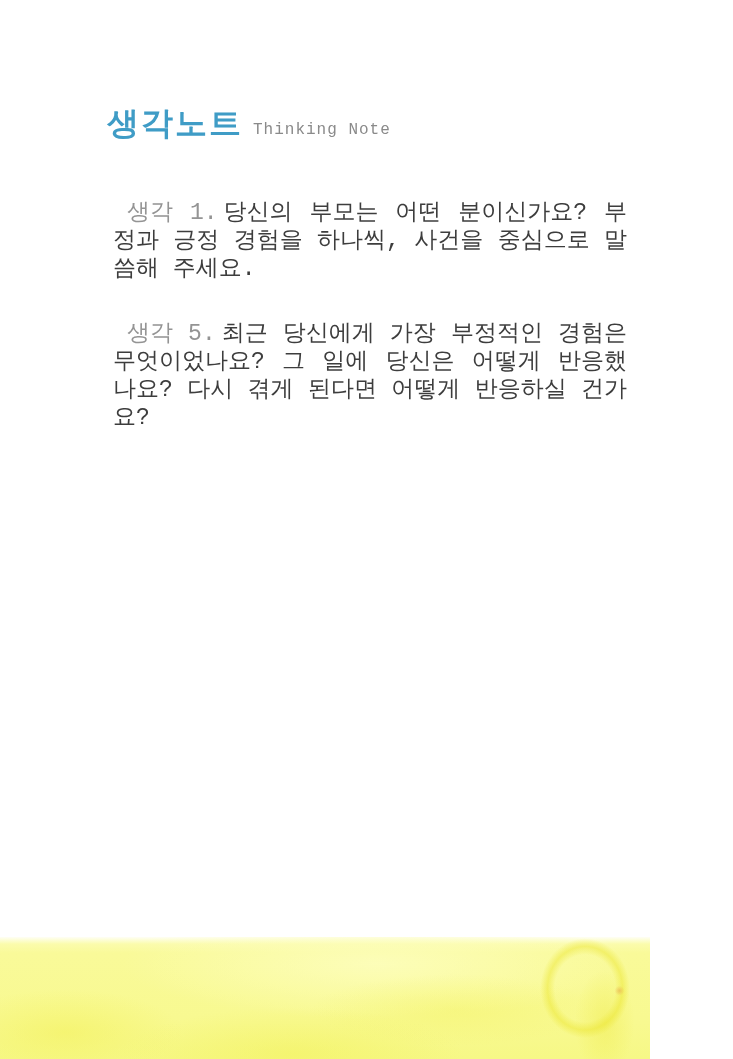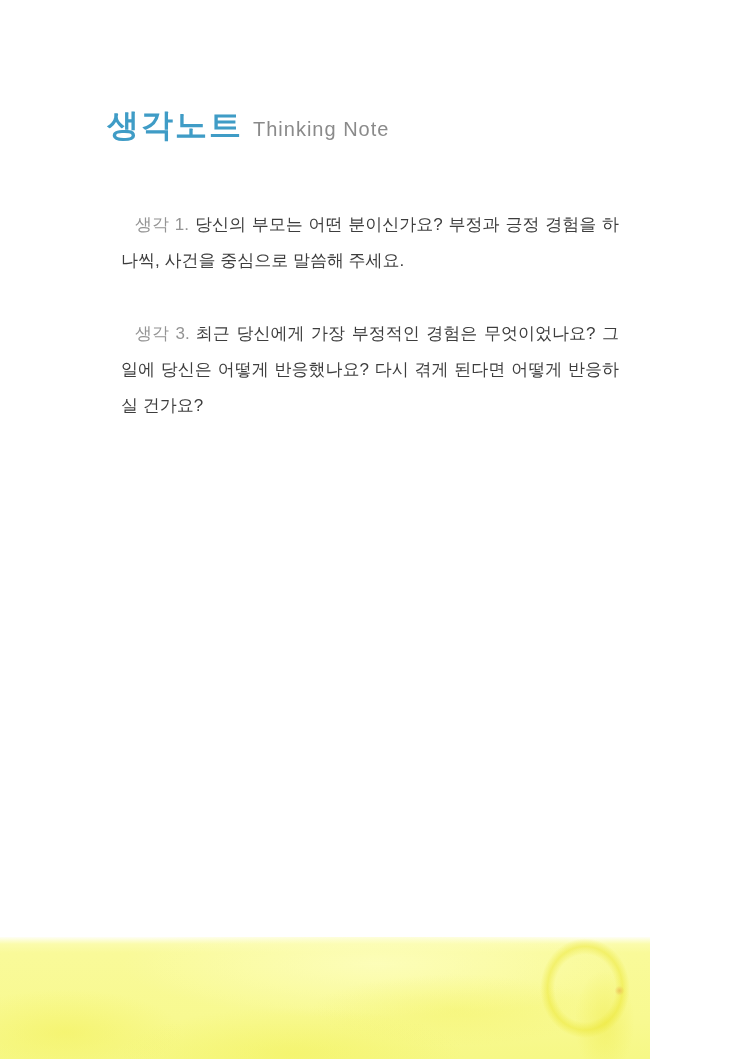--- a/index.html
+++ b/index.html
@@ -6,60 +6,60 @@
     margin: 0;
     padding: 0;
     background: #ffffff;
   }
   .page {
     position: relative;
     width: 650px;
     height: 1059px;
     background: #ffffff;
     overflow: hidden;
-    font-family: Liberation Sans, sans-serif;
+    font-family: Liberation Mono, monospace;
   }
 
   
   .title-row {
     position: absolute;
     left: 107px;
     top: 108px;
     display: flex;
     align-items: baseline;
     white-space: nowrap;
   }
   .title-ko {
     font-size: 32px;
     font-weight: bold;
     color: #3f9cc6;
     letter-spacing: 2px;
     line-height: 1.1;
   }
   .title-en {
-    font-size: 20px;
+    font-size: 16px;
     color: #8a8a8a;
     margin-left: 10px;
     letter-spacing: 1px;
   }
 
   
   .content {
     position: absolute;
     left: 105px;
     top: 191px;
     width: 530px;
   }
   .question {
-    font-size: 17px;
-    line-height: 36px;
+    font-size: 23px;
+    line-height: 28px;
     color: #3d3d3d;
     text-align: justify;
     text-indent: 14px;
-    margin: 16px;
+    margin: 8px;
     word-break: break-all;
   }
   .question .q-label {
     color: #949494;
     margin-right: 6px;
   }
   .question:nth-child(1) { margin-bottom: 37px; }
   .question:nth-child(2) { margin-bottom: 28px; }
   .question:nth-child(3) { margin-bottom: 33px; }
 
@@ -92,20 +92,20 @@
 <div class="page">
 
   <div class="title-row">
     <span class="title-ko">생각노트</span>
     <span class="title-en">Thinking Note</span>
   </div>
 
   <div class="content">
     <p class="question"><span class="q-label">생각 1.</span><span>당신의 부모는 어떤 분이신가요? 부정과 긍정 경험을 하나씩, 사건을 중심으로 말씀해 주세요.</span></p>
 
-    <p class="question"><span class="q-label">생각 3.</span><span>최근 당신에게 가장 부정적인 경험은 무엇이었나요? 그 일에 당신은 어떻게 반응했나요? 다시 겪게 된다면 어떻게 반응하실 건가요?</span></p>
+    <p class="question"><span class="q-label">생각 5.</span><span>최근 당신에게 가장 부정적인 경험은 무엇이었나요? 그 일에 당신은 어떻게 반응했나요? 다시 겪게 된다면 어떻게 반응하실 건가요?</span></p>
 
 
   </div>
 
   <div class="watercolor-band"></div>
 
 </div>
 
 </body></html>

